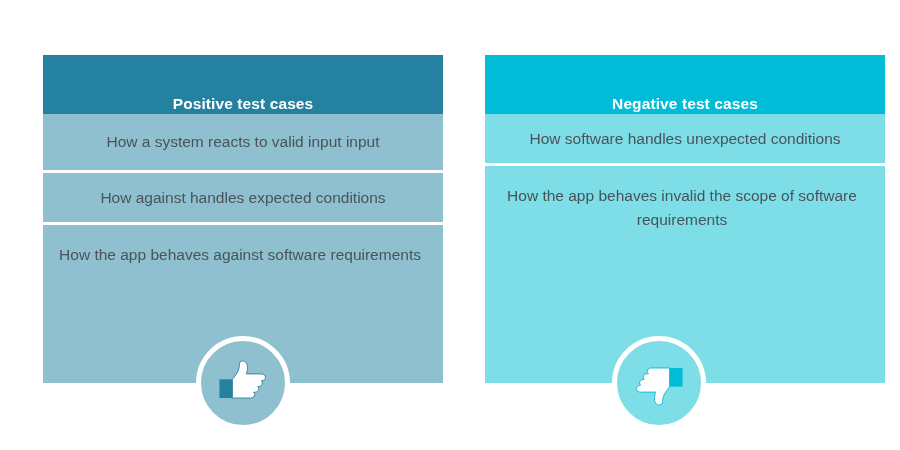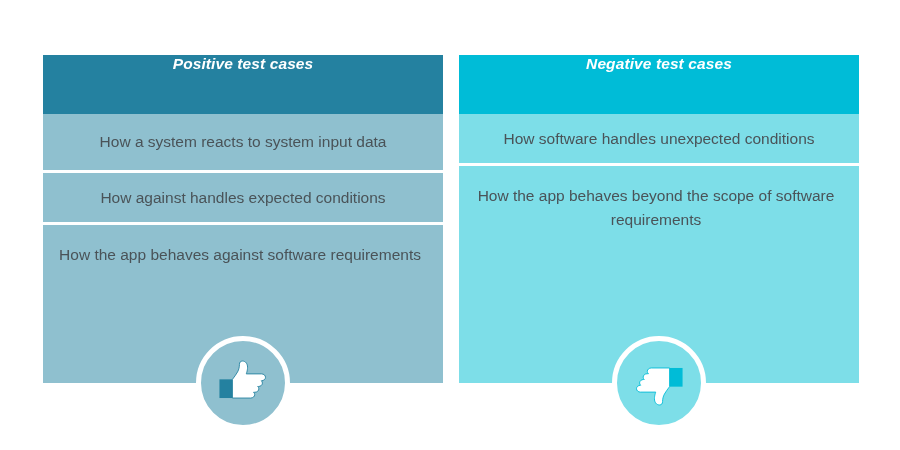--- a/index.html
+++ b/index.html
@@ -23,30 +23,29 @@
   .panel {
     position: absolute;
     top: 55px;
     width: 400px;
     height: 328px;
     display: flex;
     flex-direction: column;
     overflow: visible;
   }
   #panel-positive { left: 43px; background: #8fc0cf; }
-  #panel-negative { left: 459px; background: #7ddee8; }
+  #panel-negative { left: 485px; background: #7ddee8; }
 
   .panel-header {
     height: 59px;
     flex: 0 0 59px;
     display: flex;
-    align-items: flex-start;
+    align-items: flex-end;
     justify-content: center;
     box-sizing: border-box;
-    font-style: italic;
   }
   #panel-positive .panel-header { background: #2481a0; }
   #panel-negative .panel-header { background: #00bcd7; }
 
   .panel-header-title {
     color: #ffffff;
     font-size: 15.5px;
     font-weight: bold;
     letter-spacing: 0.1px;
     text-align: center;
@@ -118,41 +117,41 @@
 <body>
 
 <div id="canvas">
 
   <div class="panel" id="panel-positive">
     <div class="panel-header">
       <span class="panel-header-title">Positive test cases</span>
     </div>
     <div class="rows">
       <div class="row row-1">
-        <span class="row-text">How a system reacts to system input data</span>
+        <span class="row-text">How a system reacts to valid input input</span>
       </div>
       <div class="row row-2">
         <span class="row-text">How against handles expected conditions</span>
       </div>
       <div class="row row-3">
         <span class="row-text">How the app behaves against software requirements</span>
       </div>
     </div>
   </div>
 
   <div class="panel" id="panel-negative">
     <div class="panel-header">
       <span class="panel-header-title">Negative test cases</span>
     </div>
     <div class="rows">
       <div class="row row-2">
         <span class="row-text">How software handles unexpected conditions</span>
       </div>
       <div class="row row-3">
-        <span class="row-text">How the app behaves beyond the scope of software requirements</span>
+        <span class="row-text">How the app behaves invalid the scope of software requirements</span>
       </div>
     </div>
   </div>
 
   <div class="badge" id="badge-positive">
     <svg class="badge-icon" viewBox="0 0 64 64">
 
       <rect x="3" y="27.5" width="16" height="23" fill="#2481a0"></rect>
 
       <path d="M19 27.5

